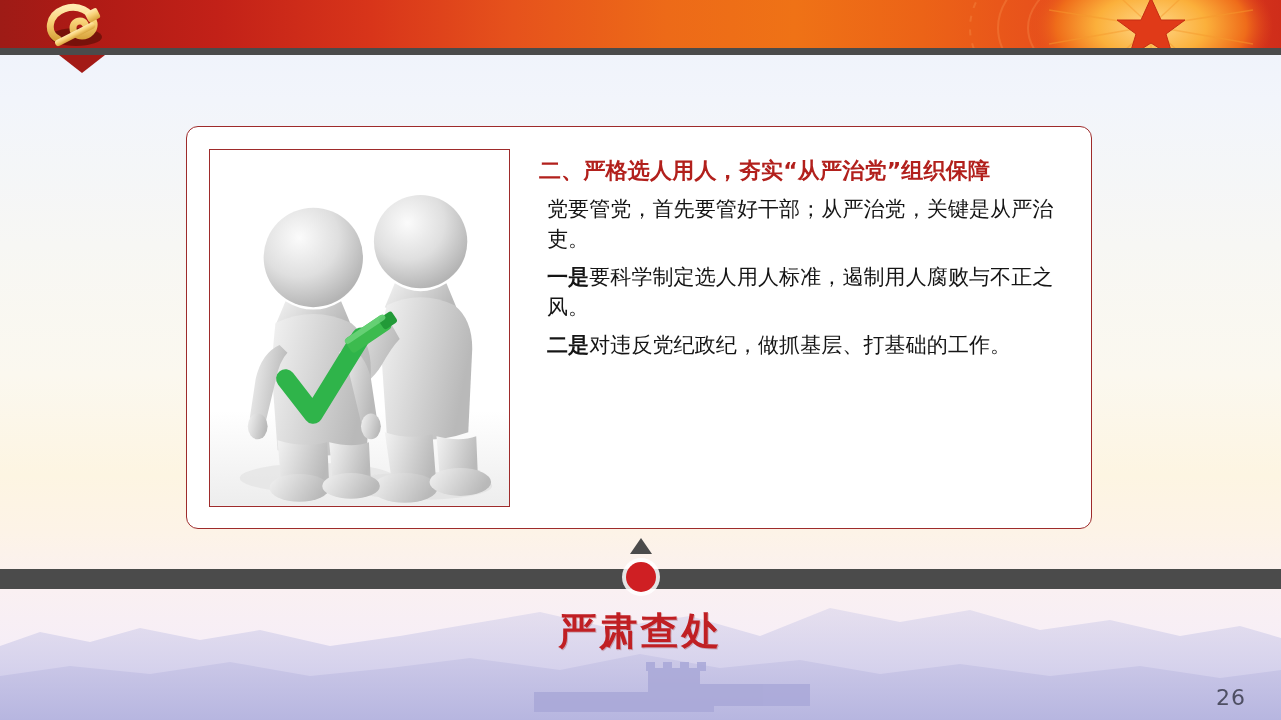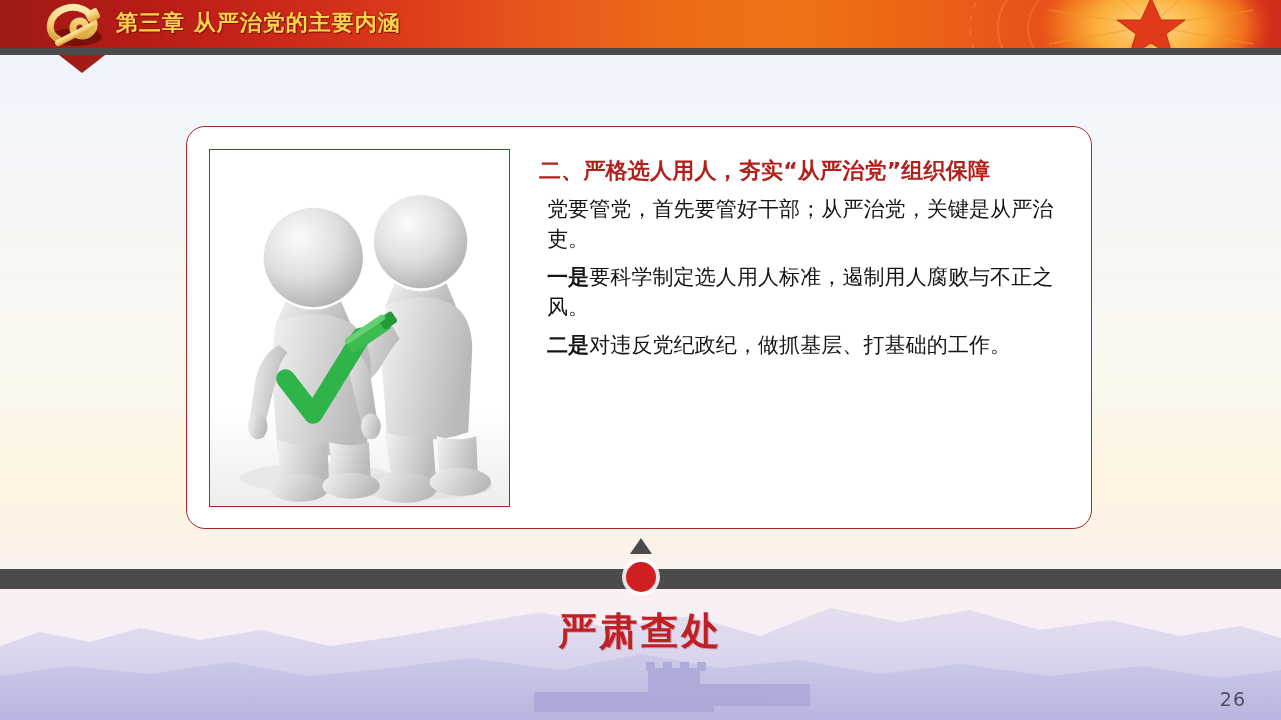--- a/index.html
+++ b/index.html
@@ -108,21 +108,21 @@
 
   
   .card {
     position: absolute;
     left: 186px;
     top: 126px;
     width: 906px;
     height: 403px;
     background: #ffffff;
     border: 1px solid #9e2b2b;
-    border-radius: 19px;
+    border-radius: 12px;
     box-sizing: border-box;
   }
   .card-photo {
     position: absolute;
     left: 22px;
     top: 22px;
     width: 301px;
     height: 358px;
     border: 1px solid #9e2b2b;
     background: #ffffff;
@@ -195,21 +195,21 @@
     letter-spacing: 3px;
     text-shadow: 1px 1px 0 rgba(130,10,12,.25);
   }
 
   
   .page-number {
     position: absolute;
     right: 35px;
     bottom: 10px;
     color: #4e4f63;
-    font-size: 19px;
+    font-size: 22px;
     letter-spacing: 1px;
     margin-left: 36px;
   }
 </style>
 </head>
 <body>
 
 <div id="slide">
 
   <div class="bg-mountains">
@@ -280,21 +280,20 @@
           <stop offset="45%" stop-color="#f8d277"></stop>
           <stop offset="100%" stop-color="#d8a33c"></stop>
         </linearGradient>
       </defs>
       <ellipse cx="40" cy="34" rx="26" ry="9" fill="#6d1008" opacity="0.85"></ellipse>
       <path d="M22,36 C10,30 12,12 28,6 C42,1 56,8 58,20 C59,27 53,33 46,33 C41,33 37,30 37,25 C37,21 40,18 44,18 C46,18 48,19 49,21" fill="none" stroke="url(#gold)" stroke-width="7" stroke-linecap="round"></path>
       <rect x="17" y="28" width="44" height="6.5" rx="3" transform="rotate(-27 39 31)" fill="url(#gold)"></rect>
       <rect x="50" y="7" width="13" height="11" rx="2.5" transform="rotate(-27 56 12)" fill="url(#gold)"></rect>
     </svg>
 
-    <div class="header-title">第三章  从严治党的主要内涵</div>
   </div>
   <div class="header-underbar"></div>
   <div class="header-ribbon"></div>
 
   <div class="card">
 
     <div class="card-photo">
       <svg viewBox="0 0 301 358" preserveAspectRatio="xMidYMid meet">
         <defs>
           <linearGradient id="figBody" x1="0" y1="0" x2="1" y2="0.3">

